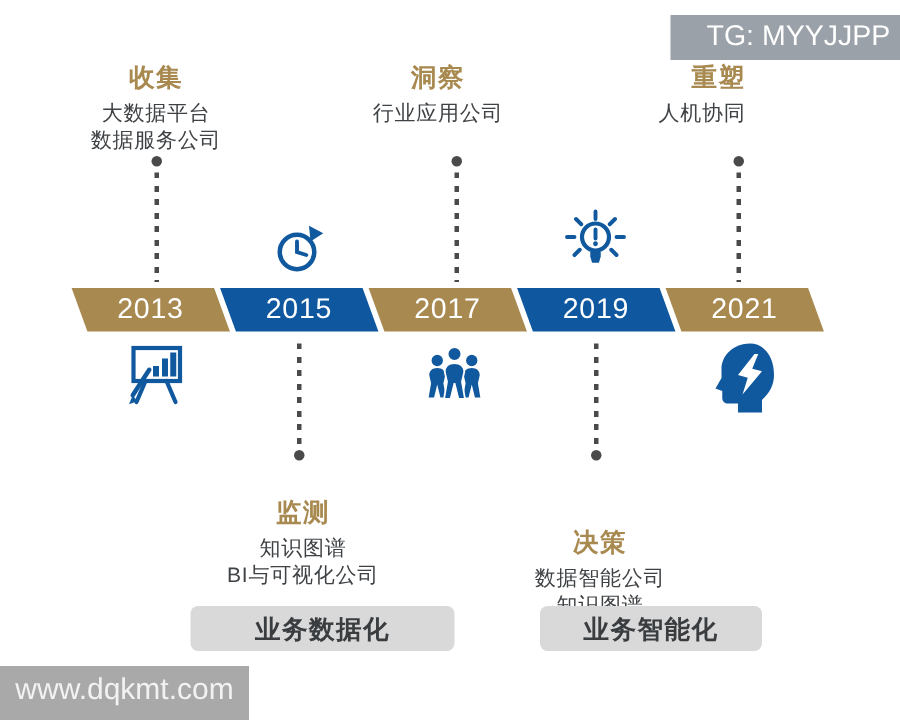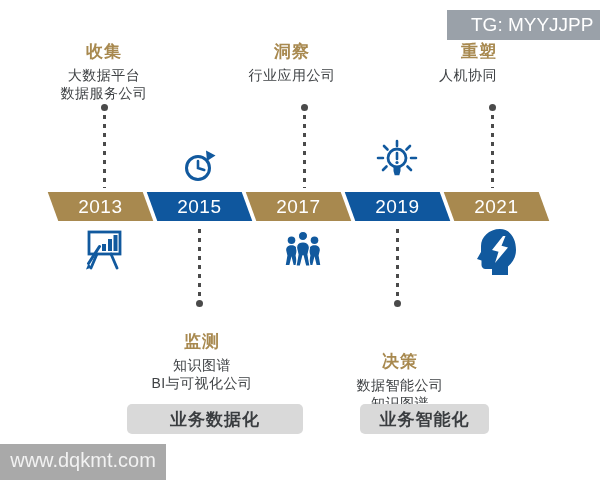--- a/index.html
+++ b/index.html
@@ -139,20 +139,20 @@
   </div>
   <div class="stage" style="left:400px;top:330px;margin-top:20px;">
     <div class="title">决策</div>
     <div class="line">数据智能公司</div>
     <div class="line">知识图谱</div>
   </div>
 
   <div class="phase" style="left:127px;width:176px;">
     <span>业务数据化</span>
   </div>
-  <div class="phase" style="left:360px;width:129px;">
+  <div class="phase" style="left:360px;width:148px;">
     <span>业务智能化</span>
   </div>
 
   <div class="wm-top">TG: MYYJJPP</div>
   <div class="wm-bottom">www.dqkmt.com</div>
 
 </div>
 
 </body></html>

